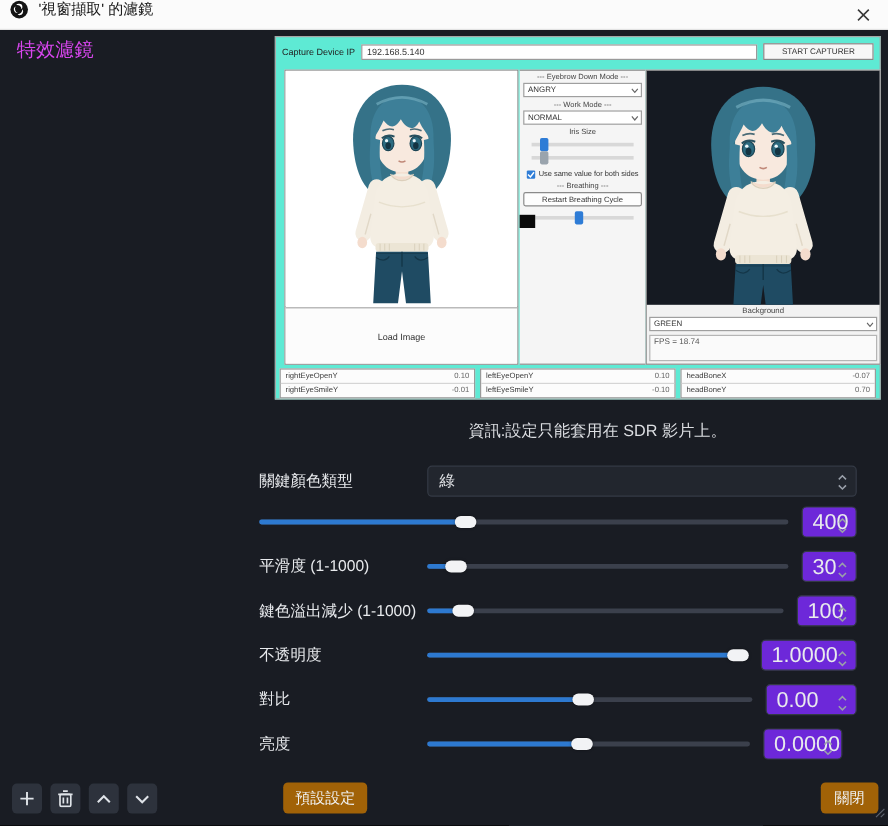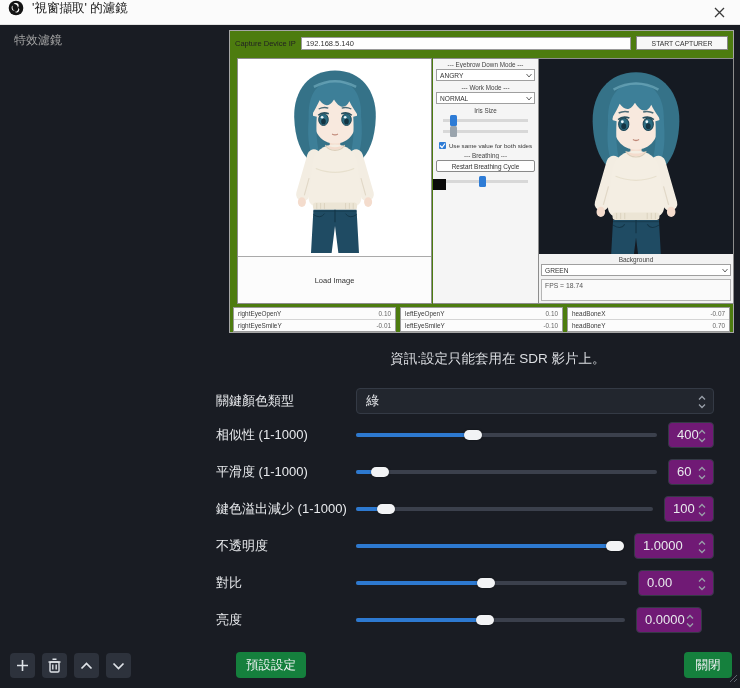--- a/index.html
+++ b/index.html
@@ -5,26 +5,26 @@
   html,body{margin:0;padding:0;background:#000;}
   *{box-sizing:border-box;font-family:"Liberation Sans","DejaVu Sans",sans-serif;}
   #window{position:relative;width:740px;height:688px;background:#191c23;overflow:hidden;}
 
   
   .titlebar{position:absolute;left:0;top:0;width:740px;height:25px;background:#fbfbfb;display:flex;align-items:flex-start;padding:0 8px;border-bottom:1px solid #e3e3e3;}
   .titlebar .title{margin-left:8px;font-size:12.5px;color:#151515;}
   .close-btn{position:absolute;right:4px;top:0;width:34px;height:24px;display:flex;align-items:center;justify-content:center;cursor:pointer;}
 
   
-  .sidebar-header{position:absolute;left:14px;top:32px;font-size:12px;color:#a3a3a3;}
+  .sidebar-header{position:absolute;left:14px;top:32px;font-size:16px;color:#d946ef;}
   .filter-panel{position:absolute;left:8px;top:52px;width:214px;height:596px;background:#262b34;border-radius:4px;}
   .filter-item{position:absolute;left:4px;right:4px;top:6px;height:29px;background:#3e5bcb;border-radius:4px;display:flex;align-items:center;gap:10px;padding:0 10px;color:#fff;font-size:13px;}
 
   
-  .preview{position:absolute;left:229px;top:30px;width:505px;height:303px;background:#4d7c0f;border:1px solid #a6a6a6;}
+  .preview{position:absolute;left:229px;top:30px;width:505px;height:303px;background:#5eead4;border:1px solid #a6a6a6;}
   .app-toolbar{position:absolute;left:5px;right:5px;top:4px;height:16px;display:flex;align-items:center;gap:5px;}
   .app-toolbar .tlabel{font-size:7.5px;color:#222;white-space:nowrap;}
   .ip-input{flex:1;background:#fff;border:1px solid #9a9a9a;height:13px;line-height:12px;font-size:7.5px;padding:0 4px;color:#333;}
   .start-btn{width:92px;height:14px;border:1px solid #878787;background:#f7f7f7;font-size:6.8px;text-align:center;line-height:13px;color:#333;}
 
   .left-col{position:absolute;left:7px;top:27px;width:195px;height:246px;background:#fff;border:1px solid #8d8d8d;}
   .char-area{position:absolute;left:0;top:0;right:0;height:196px;overflow:hidden;background:#fff;}
   .load-strip{position:absolute;left:0;right:0;bottom:0;height:47px;border-top:1px solid #aaa;background:#fcfcfc;display:flex;align-items:center;justify-content:center;font-size:7.5px;color:#333;}
 
   .mid-col{position:absolute;left:203px;top:27px;width:105px;height:246px;background:#f5f5f5;border-top:1px solid #8d8d8d;border-bottom:1px solid #8d8d8d;padding:0 2px;}
@@ -56,27 +56,27 @@
   
   .info-text{position:absolute;left:216px;right:26px;top:350px;text-align:center;padding-left:66px;font-size:13.5px;color:#dcdee2;}
   .form-row{position:absolute;left:216px;right:26px;height:26px;display:flex;align-items:center;}
   .rlabel{width:140px;padding-right:11px;font-size:13px;color:#e8eaed;flex:none;line-height:26px;white-space:nowrap;}
   .combo{flex:1;height:26px;background:#22262e;border:1px solid #343a45;border-radius:4px;position:relative;color:#e8eaed;font-size:13px;line-height:24px;padding:0 9px;}
   .combo .arrows,.spin .arrows{position:absolute;right:7px;top:5px;}
   .slider{flex:1;position:relative;height:26px;margin-right:11px;cursor:pointer;}
   .strack{position:absolute;left:0;right:0;top:11px;height:4px;background:#3b404c;border-radius:2px;}
   .sfill{position:absolute;left:0;top:11px;height:4px;background:#2d79d0;border-radius:2px;}
   .shandle{position:absolute;top:8px;width:18px;height:10px;background:#f2f3f5;border-radius:5px;box-shadow:0 0 2px rgba(0,0,0,.5);}
-  .spin{position:relative;height:26px;background:#701a75;border:1px solid #343a45;border-radius:4px;color:#e8eaed;font-size:13px;line-height:24px;padding:0 8px;flex:none;}
+  .spin{position:relative;height:26px;background:#6d28d9;border:1px solid #343a45;border-radius:4px;color:#e8eaed;font-size:18px;line-height:24px;padding:0 8px;flex:none;}
   .w46{width:46px}.w50{width:50px}.w56{width:76px}.w64{width:80px}.w66{width:66px}
   .row-shift{right:38px;}
 
   
   .tool-btn{position:absolute;top:653px;width:25px;height:25px;background:#2d323c;border-radius:4px;display:flex;align-items:center;justify-content:center;cursor:pointer;font-size:15px;color:#dfe3e8;}
-  .text-btn{position:absolute;top:652px;height:26px;background:#15803d;border-radius:4px;color:#f0f2f4;font-size:12.5px;display:flex;align-items:center;justify-content:center;cursor:pointer;}
+  .text-btn{position:absolute;top:652px;height:26px;background:#a16207;border-radius:4px;color:#f0f2f4;font-size:12.5px;display:flex;align-items:center;justify-content:center;cursor:pointer;}
   .grip{position:absolute;right:2px;bottom:1px;}
 </style>
 </head>
 <body>
 
 <svg width="0" height="0" style="position:absolute" aria-hidden="true">
   <defs>
     <g id="girl-art">
       <path d="M60,10 C33,10 17,31 17.5,58 C18,81 25,97 34,104 L86,104 C95,97 102,81 102.5,58 C103,31 87,10 60,10 Z" fill="#357288"></path>
       <path d="M54.5,78 h11 v14 h-11 z" fill="#f4dccd"></path>
@@ -240,39 +240,38 @@
     <div class="rlabel">關鍵顏色類型</div>
     <div class="combo">
       <span>綠</span>
       <span class="arrows"><svg width="8" height="16">
             <path d="M1,5.5 L4,2.5 L7,5.5 M1,10.5 L4,13.5 L7,10.5" stroke="#9aa0aa" stroke-width="1.3" fill="none"></path>
           </svg></span>
     </div>
   </div>
 
   <div class="form-row" style="top:422px">
-    <div class="rlabel">相似性 (1-1000)</div>
     <div class="slider">
       <div class="strack"></div>
         <div class="sfill" style="width: 39%;"></div>
         <div class="shandle" style="left: calc(39% - 9px);"></div>
     </div>
     <div class="spin w46"><span>400</span><span class="arrows"><svg width="8" height="16">
             <path d="M1,5.5 L4,2.5 L7,5.5 M1,10.5 L4,13.5 L7,10.5" stroke="#9aa0aa" stroke-width="1.3" fill="none"></path>
           </svg></span></div>
   </div>
 
   <div class="form-row" style="top:459px">
     <div class="rlabel">平滑度 (1-1000)</div>
     <div class="slider">
       <div class="strack"></div>
         <div class="sfill" style="width: 8%;"></div>
         <div class="shandle" style="left: calc(8% - 9px);"></div>
     </div>
-    <div class="spin w46"><span>60</span><span class="arrows"><svg width="8" height="16">
+    <div class="spin w46"><span>30</span><span class="arrows"><svg width="8" height="16">
             <path d="M1,5.5 L4,2.5 L7,5.5 M1,10.5 L4,13.5 L7,10.5" stroke="#9aa0aa" stroke-width="1.3" fill="none"></path>
           </svg></span></div>
   </div>
 
   <div class="form-row" style="top:496px">
     <div class="rlabel">鍵色溢出減少 (1-1000)</div>
     <div class="slider">
       <div class="strack"></div>
         <div class="sfill" style="width: 10%;"></div>
         <div class="shandle" style="left: calc(10% - 9px);"></div>

